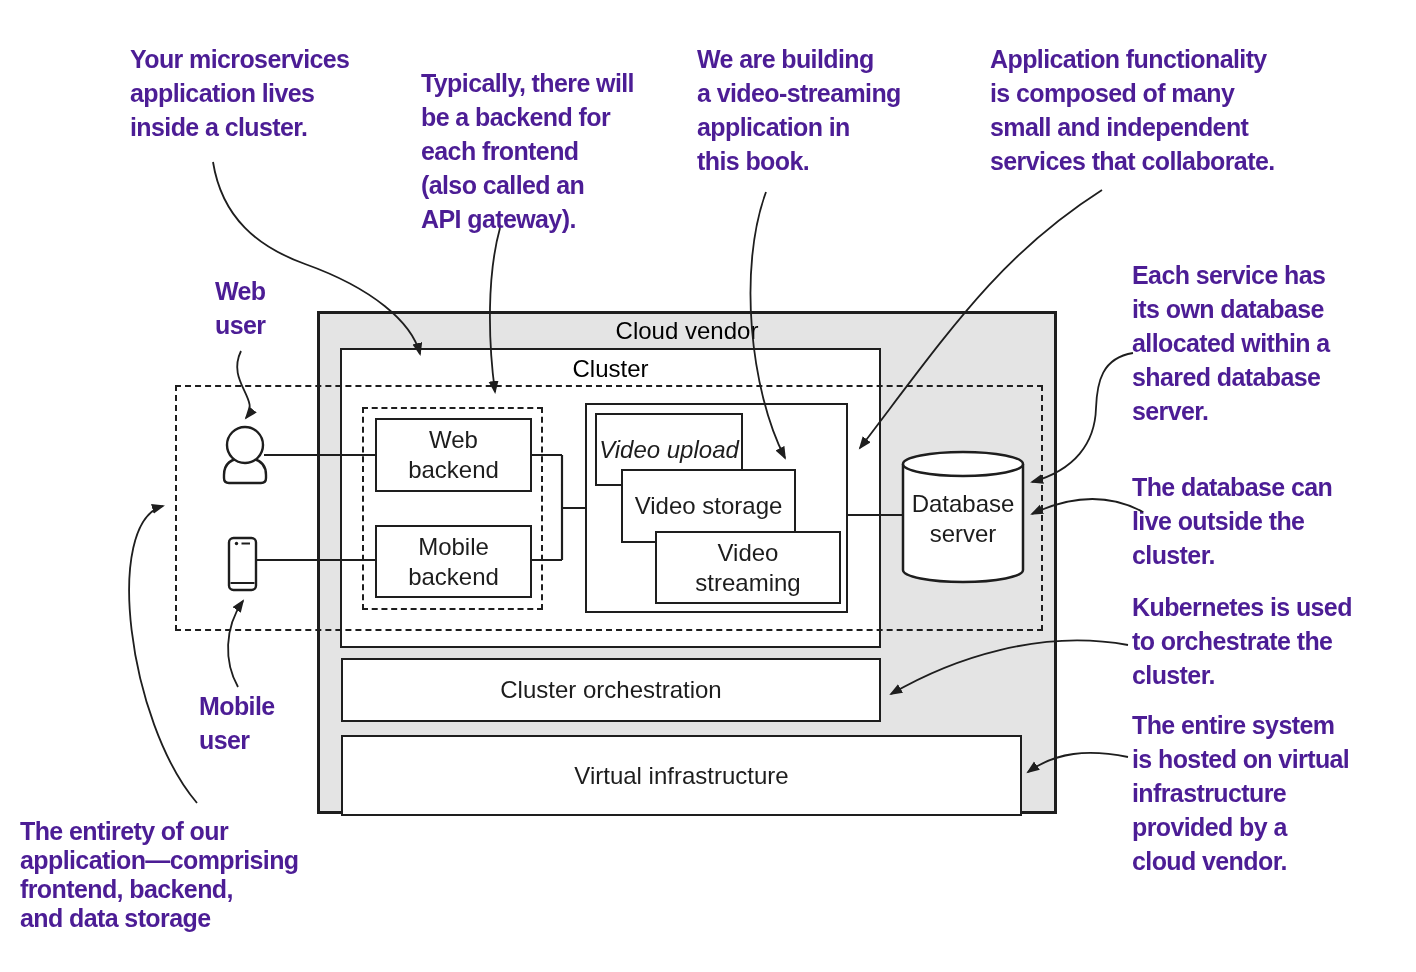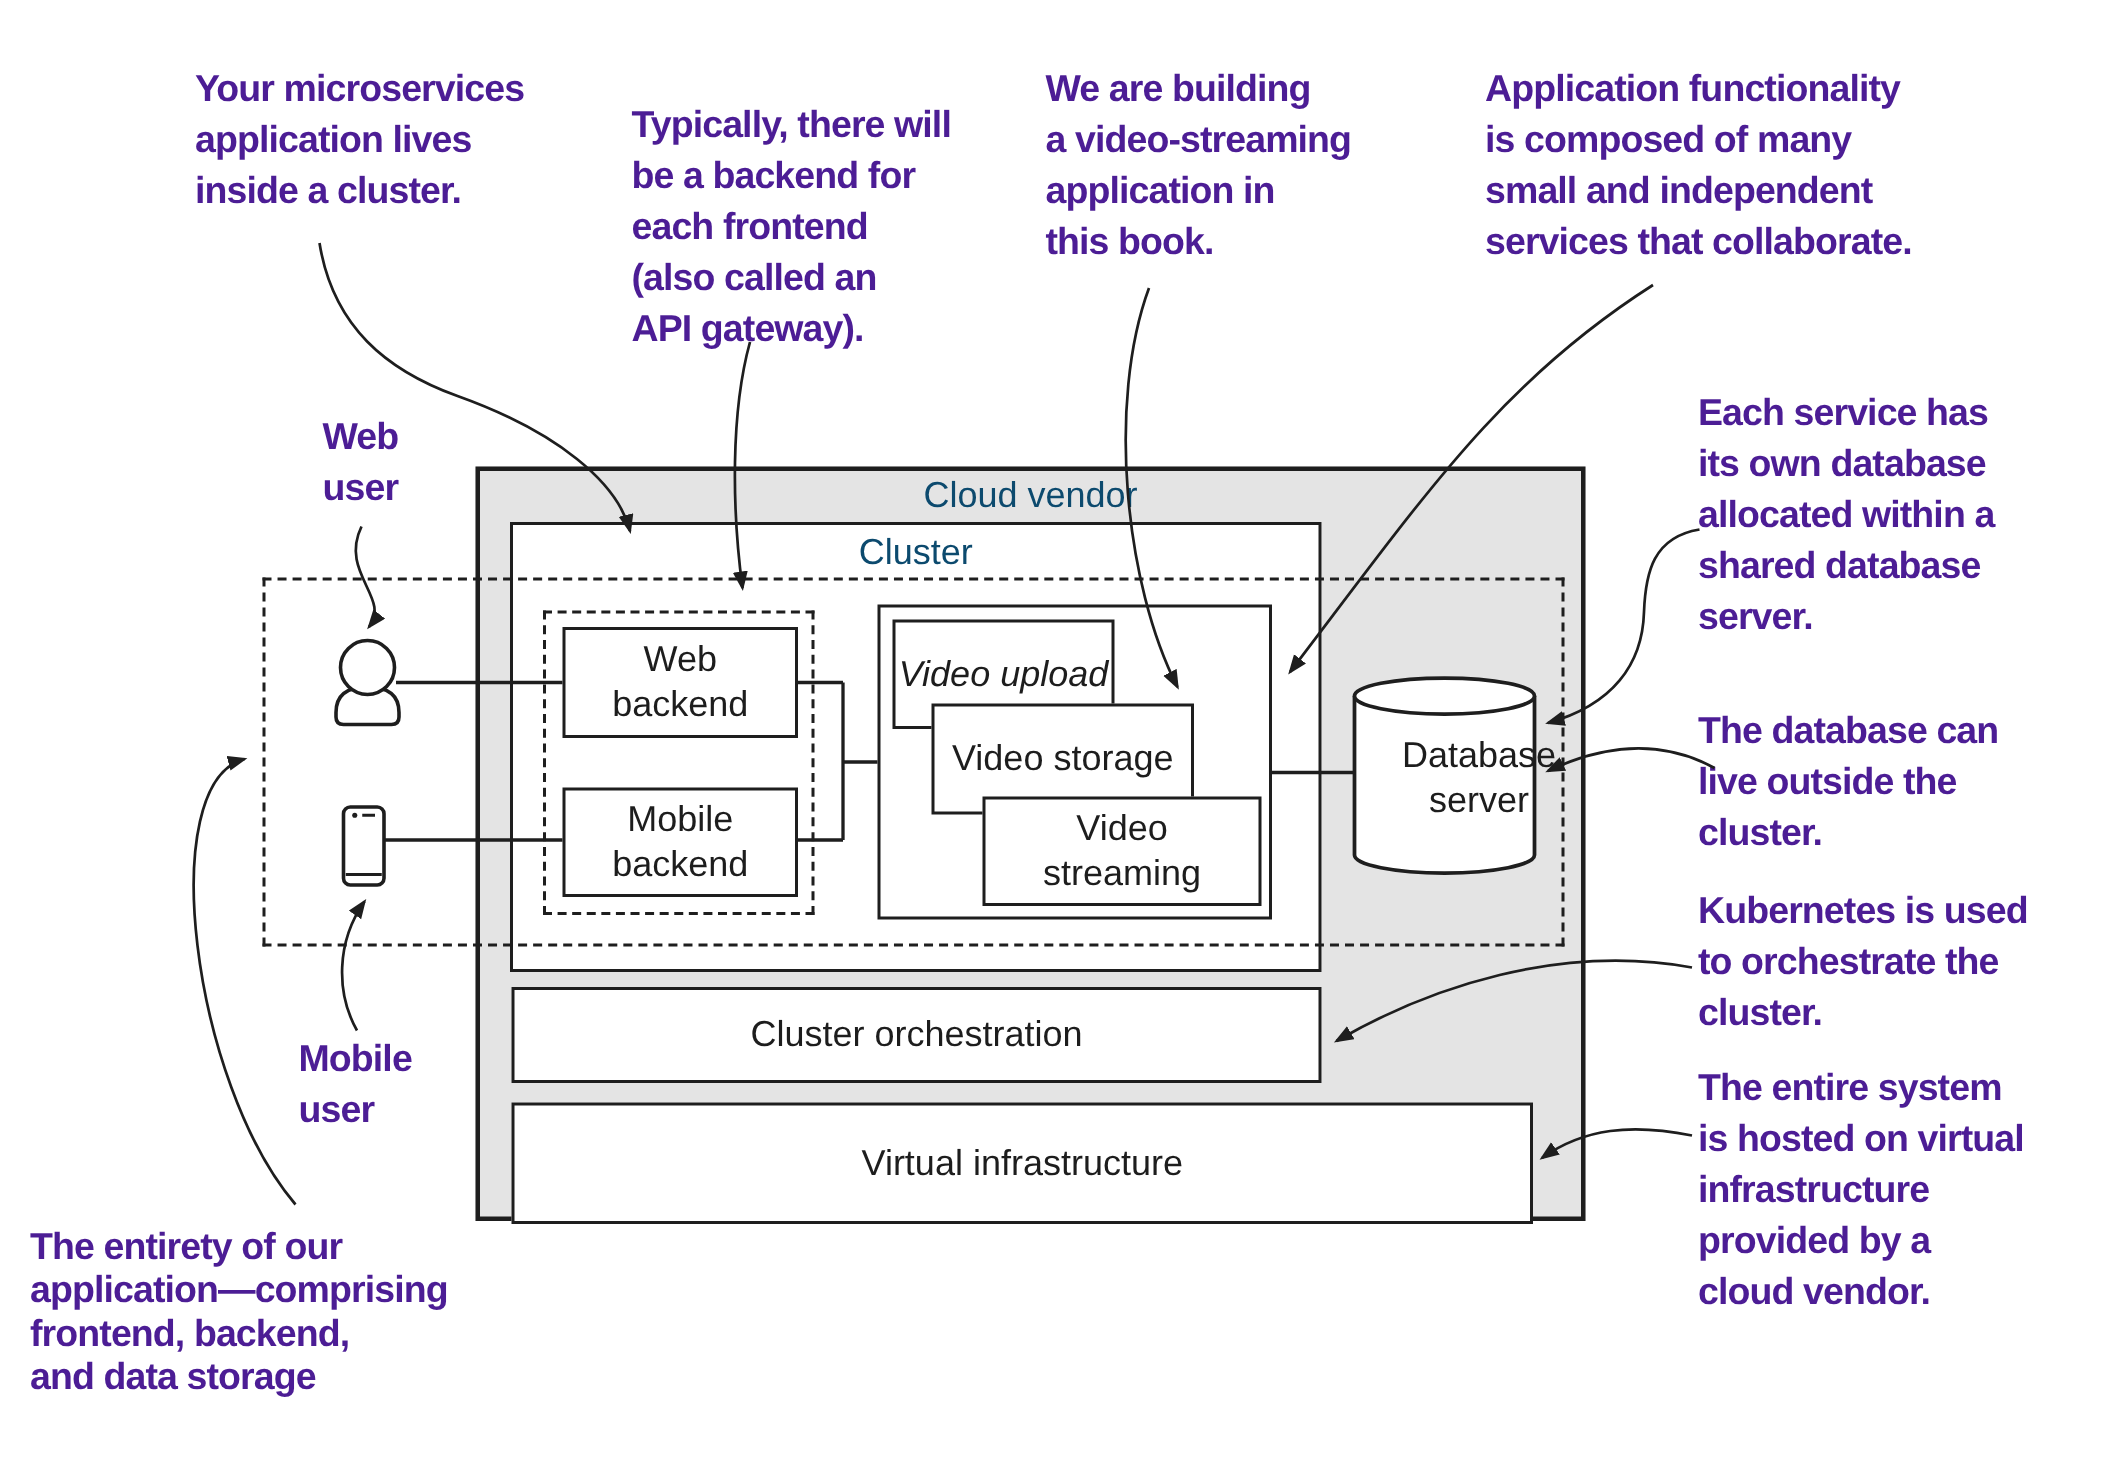--- a/index.html
+++ b/index.html
@@ -7,33 +7,33 @@
     position:relative;width:1416px;height:972px;background:#ffffff;overflow:hidden;
     font-family:"Liberation Sans","DejaVu Sans",sans-serif;color:#1a1a1a;
   }
   
   .ann{
     position:absolute;white-space:pre-line;font-weight:bold;
     font-size:25px;line-height:34px;letter-spacing:-0.6px;color:#4c1d95;
   }
   
   .lbl{
-    position:absolute;white-space:pre-line;font-size:24px;line-height:29px;color:#0c4a6e;
+    position:absolute;white-space:pre-line;font-size:24px;line-height:29px;color:#000000;
   }
   .center{text-align:center;}
   
   .box{position:absolute;box-sizing:border-box;border:2.5px solid #1e1e1e;}
   .white{background:#ffffff;}
   .gray{background:#e4e4e4;border-width:3px;}
   .dashedbox{border-style:dashed;background:transparent;}
   
   .flexc{display:flex;align-items:center;justify-content:center;}
   .flexc .inner{white-space:pre-line;font-size:24px;line-height:30px;text-align:center;color:#1d1d1d;}
   svg.overlay{position:absolute;left:0;top:0;pointer-events:none;}
-  .dbl{position:absolute;left:926px;top:489px;width:120px;text-align:center;
+  .dbl{position:absolute;left:903px;top:489px;width:120px;text-align:center;
        white-space:pre-line;font-size:24px;line-height:30px;color:#1d1d1d;}
 </style>
 </head>
 <body>
 
 <div id="canvas">
 
   <div class="box gray" style="left:317px;top:311px;width:740px;height:503px;"></div>
   <div class="lbl center" style="left:317px;top:316px;width:740px;">Cloud vendor</div>
 

